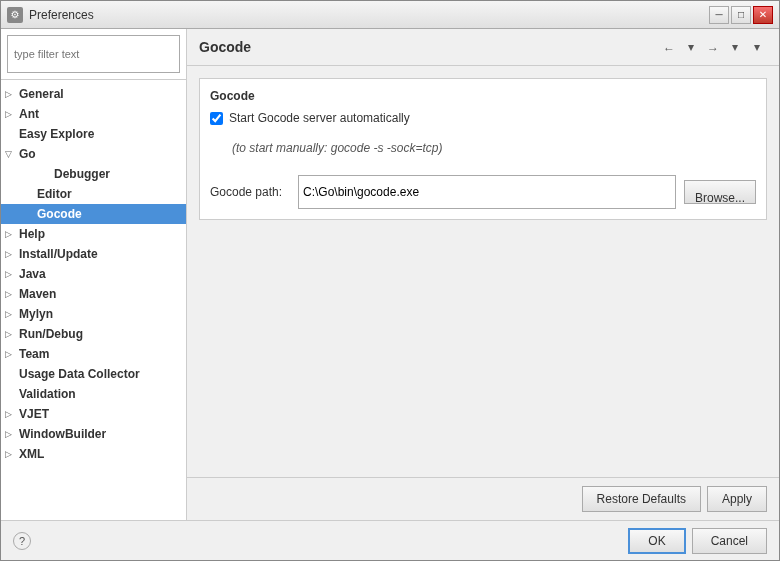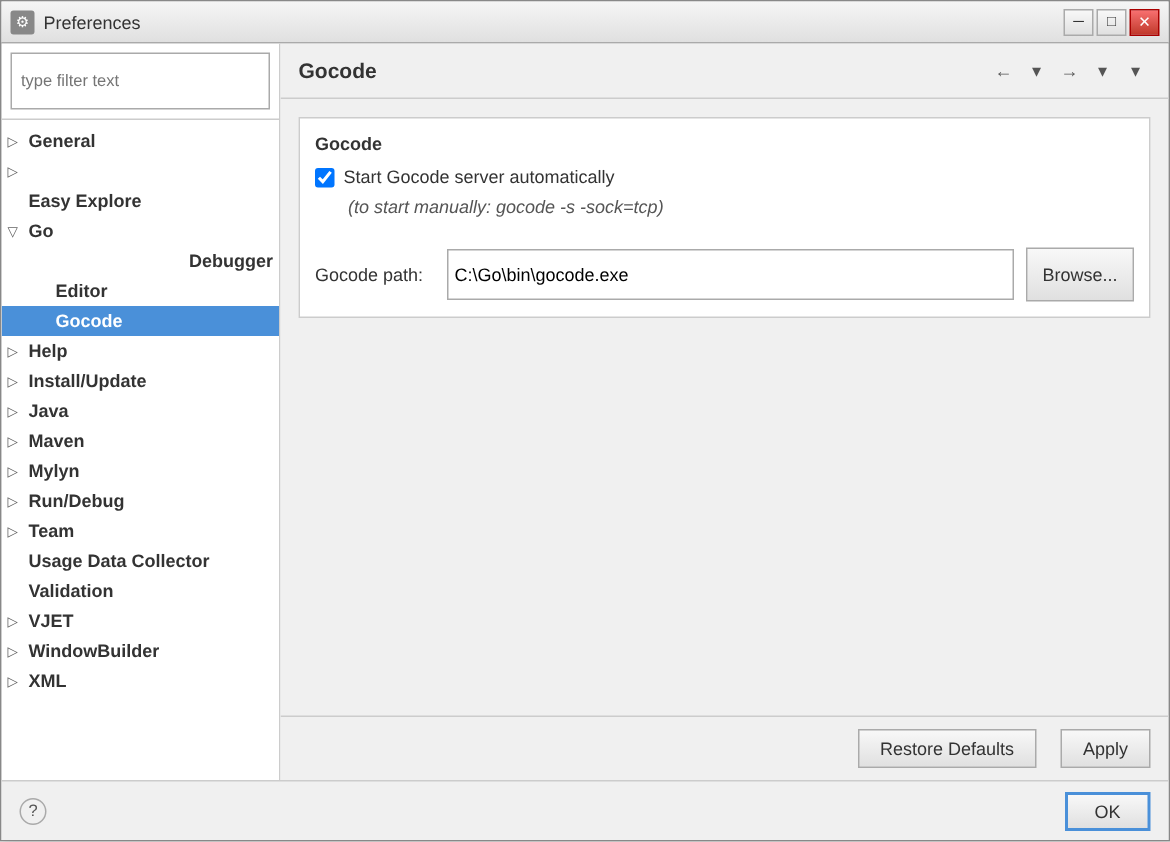--- a/index.html
+++ b/index.html
@@ -178,21 +178,21 @@
     .section-title {
       font-weight: bold;
       margin-bottom: 8px;
       color: #333;
       font-size: 12px;
     }
     .checkbox-row {
       display: flex;
       align-items: center;
       gap: 6px;
-      margin-bottom: 6px;
+      margin-bottom: 16px;
     }
     .checkbox-row input[type="checkbox"] {
       width: 13px;
       height: 13px;
     }
     .checkbox-label {
       font-size: 12px;
       color: #333;
     }
     .hint-text {
@@ -217,34 +217,34 @@
     .field-input {
       flex: 1;
       height: 34px;
       padding: 2px 4px;
       border: 1px solid #aaa;
       font-size: 12px;
       background: white;
       outline: none;
     }
     .browse-btn {
-      height: 36px;
+      height: 24px;
       padding: 10px 10px;
       border: 1px solid #aaa;
       background: linear-gradient(to bottom, #f8f8f8, #e0e0e0);
       cursor: pointer;
       font-size: 12px;
       color: #333;
     }
     .bottom-bar {
       padding: 8px 12px;
       display: flex;
       justify-content: flex-end;
       align-items: center;
-      gap: 16px;
+      gap: 6px;
       border-top: 1px solid #ccc;
       background: #f0f0f0;
     }
     .bottom-btn {
       height: 26px;
       padding: 0 14px;
       border: 1px solid #aaa;
       background: linear-gradient(to bottom, #f8f8f8, #e0e0e0);
       cursor: pointer;
       font-size: 12px;
@@ -323,33 +323,34 @@
       </div>
       <div class="tree">
 
         <div class="tree-item">
           <span class="tree-arrow">▷</span>
           <span class="tree-label">General</span>
         </div>
 
         <div class="tree-item">
           <span class="tree-arrow">▷</span>
+          <span class="tree-label">Ant</span>
         </div>
 
         <div class="tree-item">
           <span class="tree-arrow"> </span>
           <span class="tree-label">Easy Explore</span>
         </div>
 
         <div class="tree-item">
           <span class="tree-arrow">▽</span>
           <span class="tree-label">Go</span>
         </div>
 
-        <div class="tree-item" style="padding-left: 39px; text-align: right;">
+        <div class="tree-item" style="padding-left: 39px;">
           <span class="tree-arrow"> </span>
           <span class="tree-label">Debugger</span>
         </div>
 
         <div class="tree-item" style="padding-left: 22px;">
           <span class="tree-arrow"> </span>
           <span class="tree-label">Editor</span>
         </div>
 
         <div class="tree-item selected" style="padding-left: 22px;">
@@ -466,15 +467,16 @@
   </div>
 
   <div class="footer-bar">
     <div class="footer-left">
       <div class="help-icon">
         <span>?</span>
       </div>
     </div>
     <div class="footer-right">
       <button class="footer-btn ok">OK</button>
+      <button class="footer-btn">Cancel</button>
     </div>
   </div>
 </div>
 
 </body></html>

